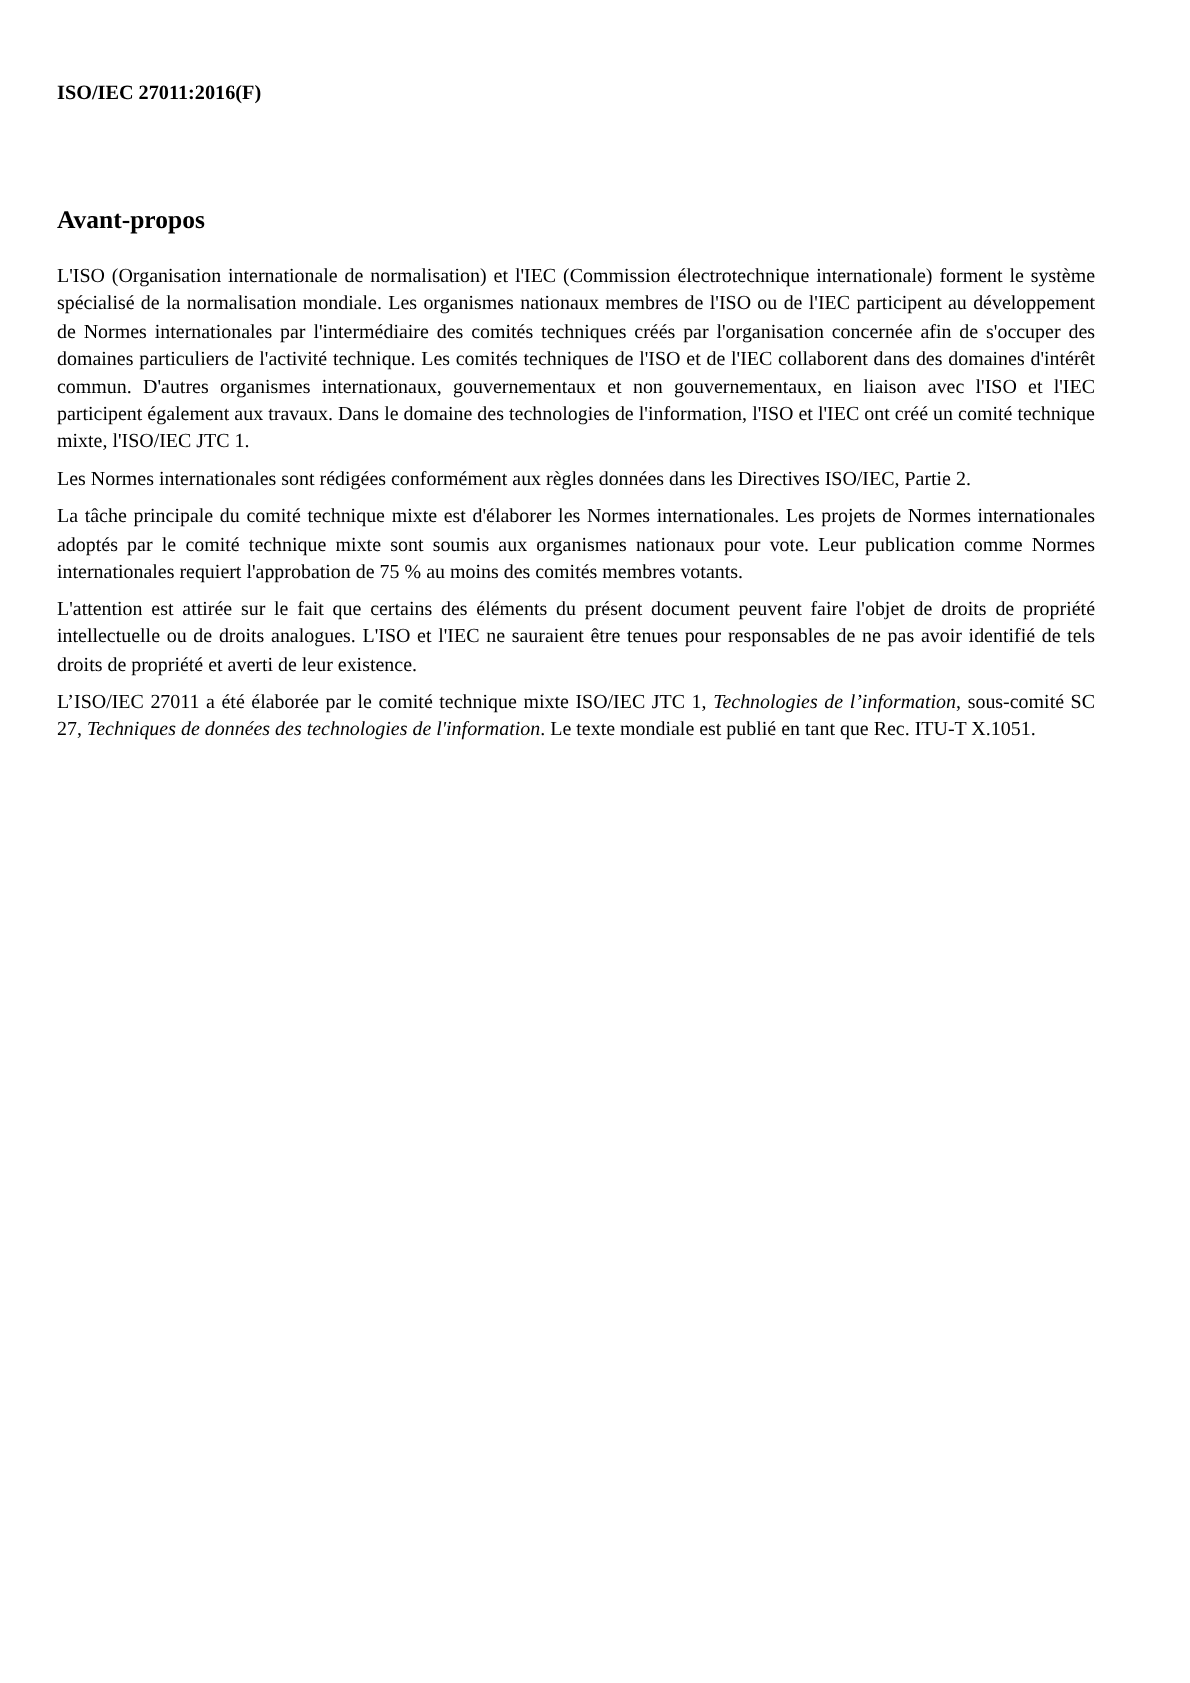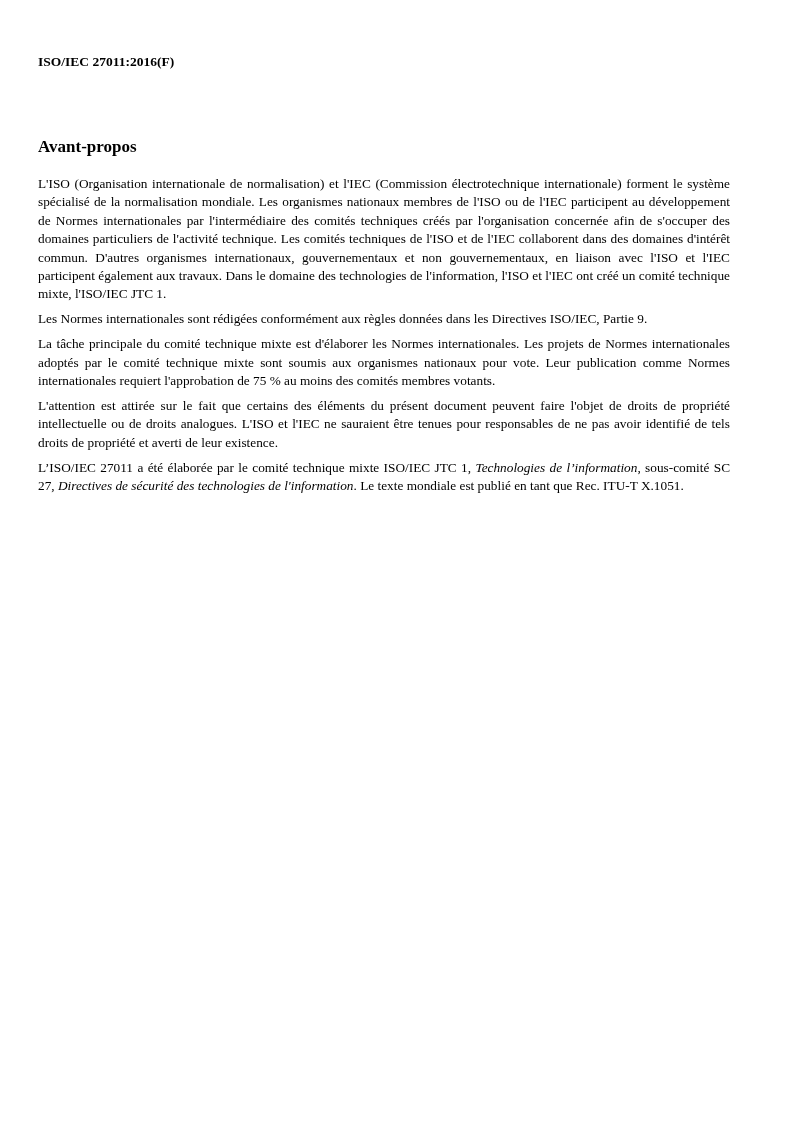--- a/index.html
+++ b/index.html
@@ -78,24 +78,24 @@
 
 <div class="page">
 
   <div class="running-header">ISO/IEC 27011:2016(F)</div>
 
   <div class="content">
     <h1 class="page-title">Avant-propos</h1>
 
     <div class="body-text">
         <p><span>L'ISO (Organisation internationale de normalisation) et l'IEC (Commission électrotechnique internationale) forment le système spécialisé de la normalisation mondiale. Les organismes nationaux membres de l'ISO ou de l'IEC participent au développement de Normes internationales par l'intermédiaire des comités techniques créés par l'organisation concernée afin de s'occuper des domaines particuliers de l'activité technique. Les comités techniques de l'ISO et de l'IEC collaborent dans des domaines d'intérêt commun. D'autres organismes internationaux, gouvernementaux et non gouvernementaux, en liaison avec l'ISO et l'IEC participent également aux travaux. Dans le domaine des technologies de l'information, l'ISO et l'IEC ont créé un comité technique mixte, l'ISO/IEC JTC 1.</span></p>
-        <p><span>Les Normes internationales sont rédigées conformément aux règles données dans les Directives ISO/IEC, Partie 9.</span></p>
+        <p><span>Les Normes internationales sont rédigées conformément aux règles données dans les Directives ISO/IEC, Partie 2.</span></p>
         <p><span>La tâche principale du comité technique mixte est d'élaborer les Normes internationales. Les projets de Normes internationales adoptés par le comité technique mixte sont soumis aux organismes nationaux pour vote. Leur publication comme Normes internationales requiert l'approbation de 75 % au moins des comités membres votants.</span></p>
         <p><span>L'attention est attirée sur le fait que certains des éléments du présent document peuvent faire l'objet de droits de propriété intellectuelle ou de droits analogues. L'ISO et l'IEC ne sauraient être tenues pour responsables de ne pas avoir identifié de tels droits de propriété et averti de leur existence.</span></p>
-        <p><span>L’ISO/IEC 27011 a été élaborée par le comité technique mixte ISO/IEC JTC 1, </span><i>Technologies de l’information</i><span>, sous-comité SC 27, </span><i>Directives de sécurité des technologies de l'information</i><span>. Le texte mondiale est publié en tant que Rec. ITU-T X.1051.</span></p>
+        <p><span>L’ISO/IEC 27011 a été élaborée par le comité technique mixte ISO/IEC JTC 1, </span><i>Technologies de l’information</i><span>, sous-comité SC 27, </span><i>Techniques de données des technologies de l'information</i><span>. Le texte mondiale est publié en tant que Rec. ITU-T X.1051.</span></p>
       </div>
   </div>
 
   <div class="page-footer">
     <span class="page-number">iv</span>
     <span class="footer-center">ITU-T Rec. X.1051 (07/2016)</span>
     <span class="footer-copyright">© ISO/IEC 2021 – Tous droits réservés</span>
   </div>
 
 </div>

